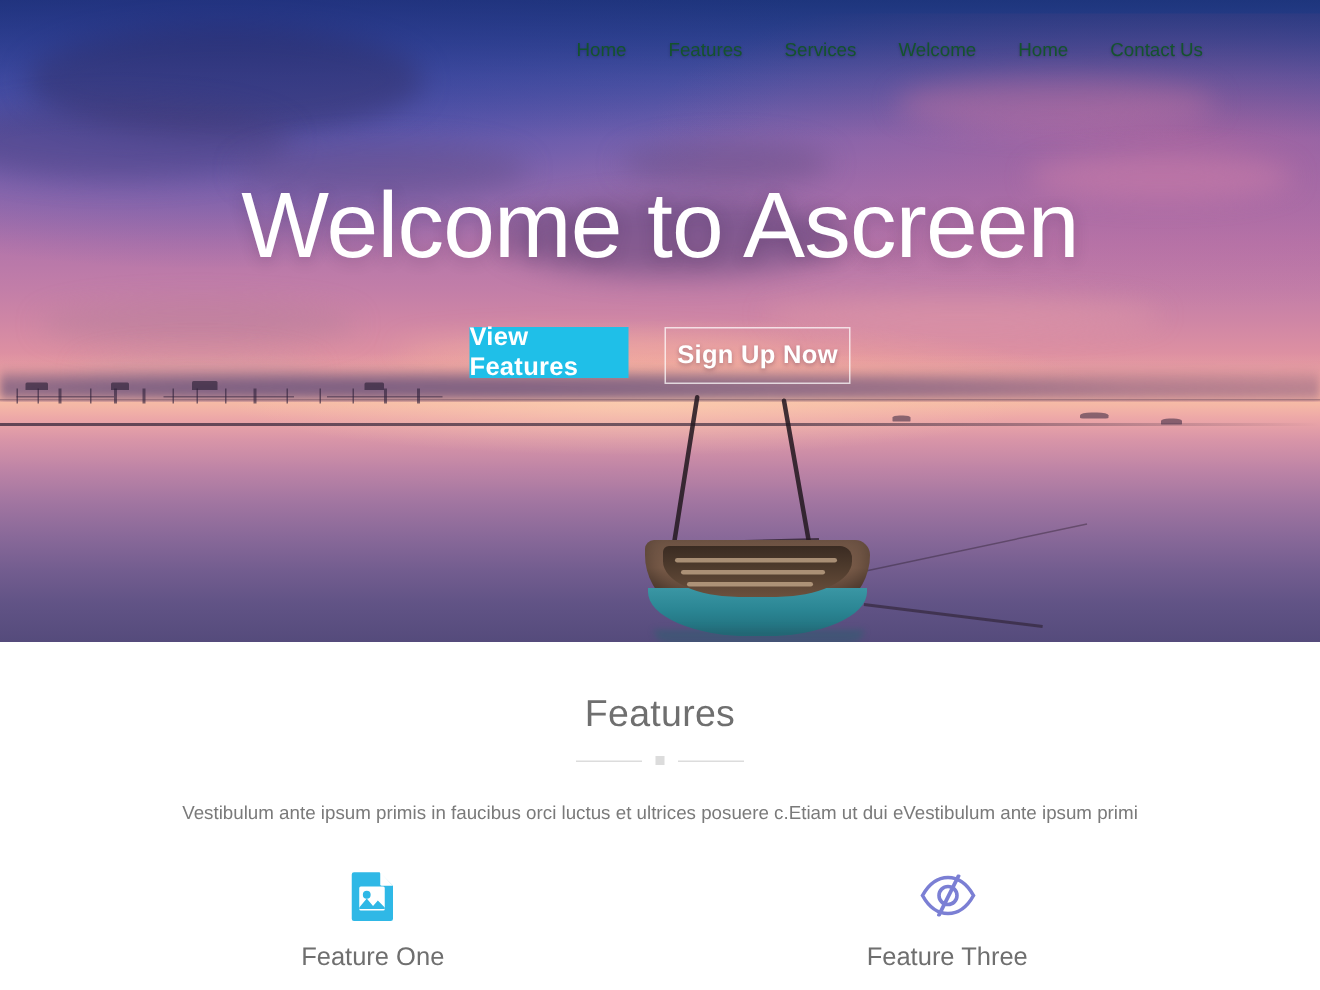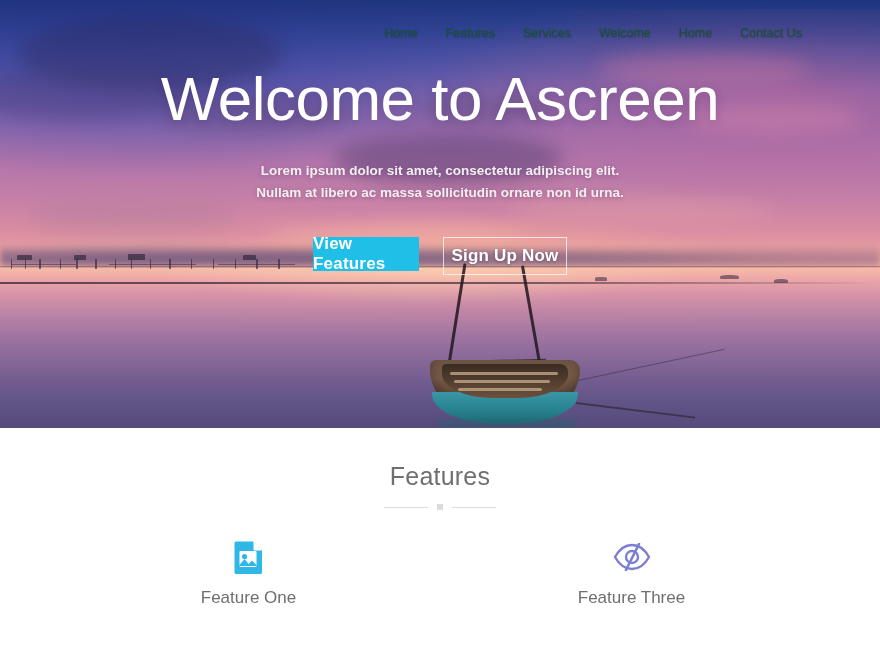--- a/index.html
+++ b/index.html
@@ -279,21 +279,21 @@
     text-shadow:0 1px 2px rgba(0,0,0,.22);
     margin-top:24px;
   }
 
   
   .hero-content {
     position:absolute; left:0; right:0; top:0; bottom:0;
     display:flex; flex-direction:column;
     align-items:center;
     justify-content:flex-start;
-    padding-top:66px;
+    padding-top:118px;
     z-index:5;
   }
   .hero-title {
     color:#ffffff;
     font-size:62px;
     font-weight:300;
     line-height:1.06;
     letter-spacing:-0.5px;
     text-align:center;
     text-shadow:0 2px 10px rgba(60,30,70,.22);
@@ -497,37 +497,37 @@
           <a class="nav-link" href="#">Home</a>
         </li>
       <li>
           <a class="nav-link" href="#">Contact Us</a>
         </li>
     </ul>
   </nav>
 
   <div class="hero-content">
     <h1 class="hero-title">Welcome to Ascreen</h1>
-    <p class="hero-sub">Lorem ipsum dolor sit amet, consectetur adipiscing elit. Nullam at libero ac massa sollicitudin ornare non id urna.</p>
     <div class="hero-btns">
       <a class="btn btn-primary" href="#">View Features</a>
       <a class="btn btn-ghost" href="#">Sign Up Now</a>
     </div>
   </div>
 </div>
 
 <section class="features">
   <h2 class="section-title">Features</h2>
 
   <div class="divider">
     <span class="bar left"></span>
     <span class="dot"></span>
     <span class="bar right"></span>
   </div>
 
+  <p class="section-desc">Vestibulum ante ipsum primis in faucibus orci luctus et ultrices posuere c.Etiam ut dui eVestibulum ante ipsum primi</p>
 
   <div class="feature-row">
 
     <div class="feature-col">
       <div class="feature-icon">
         <svg width="30" height="34" viewBox="0 0 30 34">
           <path d="M2 1.5 h17 l9 9 v22 a1.5 1.5 0 0 1 -1.5 1.5 h-24.5 a1.5 1.5 0 0 1 -1.5 -1.5 v-29.5 a1.5 1.5 0 0 1 1.5 -1.5 z" fill="#2fb8e6"></path>
           <path d="M19.5 1.5 v8 a1 1 0 0 0 1 1 h7.5 z" fill="#ffffff"></path>
           <rect x="5.5" y="11" width="17" height="16" rx="1" fill="#ffffff"></rect>
           <circle cx="10.5" cy="16.5" r="2.6" fill="#2fb8e6"></circle>

